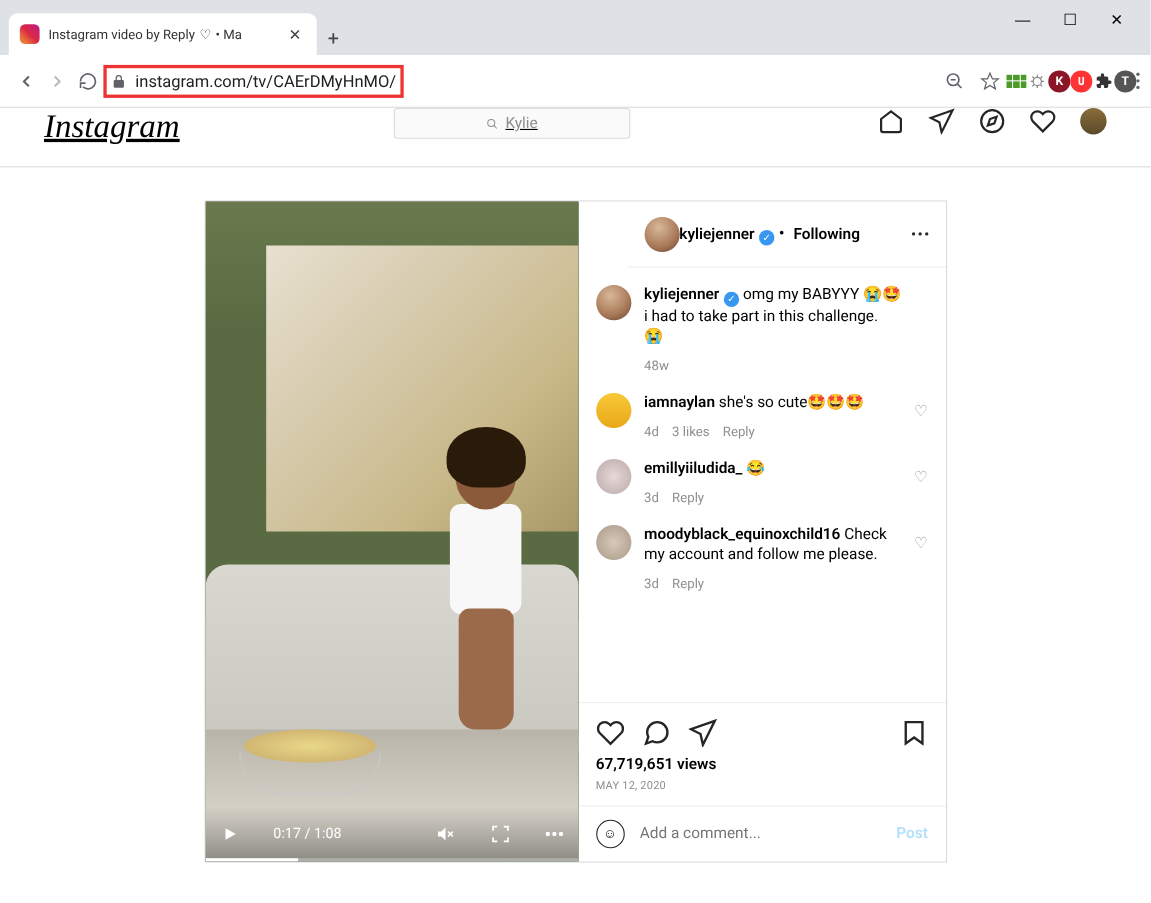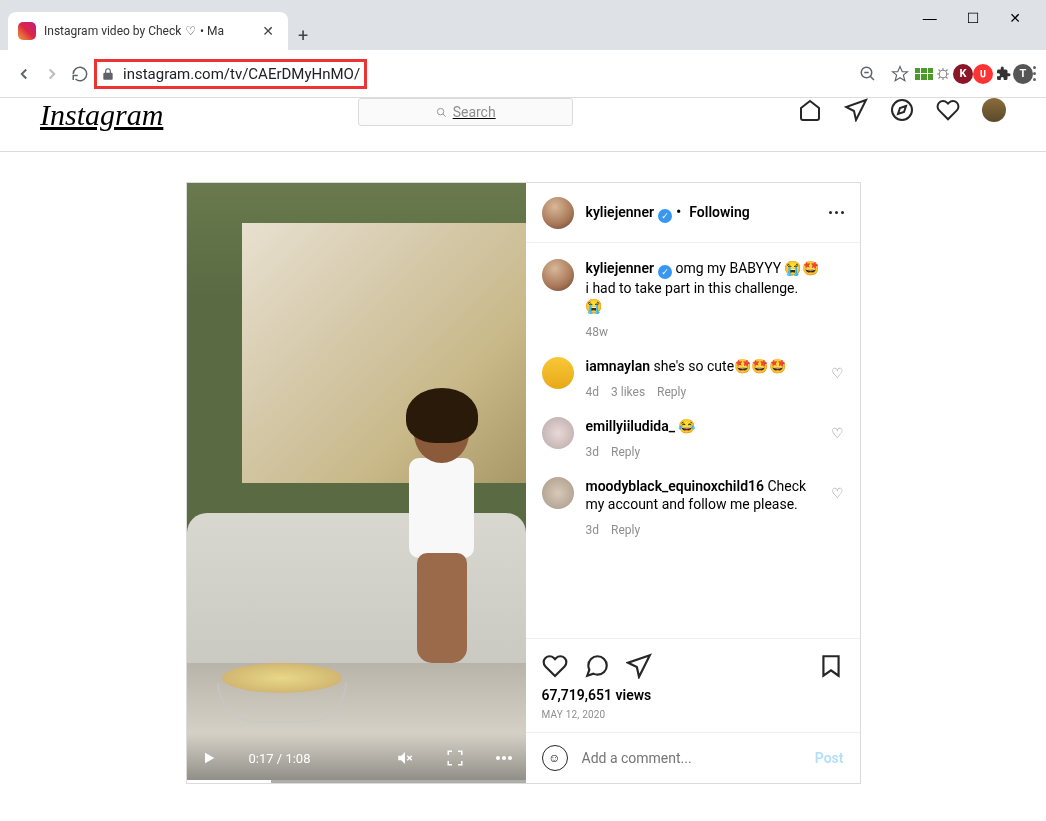--- a/index.html
+++ b/index.html
@@ -67,21 +67,21 @@
 .bowl-candy { width: 120px; height: 30px; background: radial-gradient(#e8d888, #c8a868); border-radius: 50%; margin: 0 auto;}
 .bowl-glass { width: 130px; height: 40px; border: 2px solid rgba(200,200,200,0.6); border-radius: 0 0 65px 65px; border-top: none; margin-top: -10px;}
 
 .video-controls { position: absolute; bottom: 0; left: 0; right: 0; height: 50px; display: flex; align-items: center; padding: 0 14px; gap: 32px; color: #fff; font-size: 13px; background: linear-gradient(transparent, rgba(0,0,0,0.4));}
 .video-controls .progress { position: absolute; bottom: 0; left: 0; right: 0; height: 3px; background: rgba(255,255,255,0.3);}
 .video-controls .progress-fill { height: 100%; width: 25%; background: #fff;}
 .vc-play { cursor: pointer; }
 .vc-spacer { flex: 1; }
 
 .post-side { width: 335px; display: flex; flex-direction: column;}
-.post-header { height: 60px; border-bottom: 1px solid #efefef; display: flex; align-items: center; padding: 0 16px; gap: 12px;}
+.post-header { height: 60px; border-bottom: 1px solid #efefef; display: flex; align-items: center; padding: 0 16px;  margin-left: 44px;}
 .post-avatar { width: 32px; height: 32px; border-radius: 50%; background: linear-gradient(#c8a888,#886848); }
 .post-user { font-weight: 600; font-size: 14px; }
 .verified { width: 14px; height: 14px; background: #3897f0; border-radius: 50%; display: inline-flex; align-items: center; justify-content: center; color: #fff; font-size: 9px; margin-left: 4px; vertical-align: -2px;}
 .post-follow { font-size: 14px; font-weight: 600; margin-left: 4px;}
 .post-more { margin-left: auto; cursor: pointer; display: flex; gap: 3px;}
 .post-more span { width: 3px; height: 3px; border-radius: 50%; background: #262626; display: block;}
 
 .post-comments { flex: 1; overflow-y: auto; padding: 16px;}
 .comment { display: flex; gap: 12px; margin-bottom: 16px; align-items: flex-start;}
 .comment-avatar { width: 32px; height: 32px; border-radius: 50%; background: #ccc; flex-shrink: 0;}
@@ -109,21 +109,21 @@
 .av-em { background: radial-gradient(#e8d8d8, #b8a8a8); }
 .av-moody { background: radial-gradient(#d8c8b8, #a89888); }
 </style>
 </head>
 <body>
 
 <div class="browser-top">
   <div class="tab">
     <div class="tab-favicon"></div>
     <span class="tab-title">
-      <span>Instagram video by Check</span><span class="tab-heart">♡</span><span>• Ma</span>
+      <span>Instagram video by Reply</span><span class="tab-heart">♡</span><span>• Ma</span>
     </span>
     <span class="tab-close">✕</span>
   </div>
   <div class="new-tab">+</div>
   <div class="window-controls">
     <span>—</span>
     <span>☐</span>
     <span>✕</span>
   </div>
 </div>
@@ -203,21 +203,21 @@
 </div>
 
 <div class="page">
   <div class="ig-header">
     <div class="ig-logo">Instagram</div>
     <div class="ig-search">
       <svg width="11" height="11" viewBox="0 0 24 24" fill="none" stroke="#8e8e8e" stroke-width="2">
           <circle cx="10" cy="10" r="7"></circle>
           <line x1="15" y1="15" x2="21" y2="21"></line>
         </svg>
-      <span>Search</span>
+      <span>Kylie</span>
     </div>
     <div class="ig-nav">
       <span class="ig-nav-icon">
           <svg width="24" height="24" viewBox="0 0 24 24" fill="none" stroke="#262626" stroke-width="2">
             <path d="M3 10l9-7 9 7v10a2 2 0 0 1-2 2H5a2 2 0 0 1-2-2z"></path>
           </svg>
         </span>
       <span class="ig-nav-icon">
           <svg width="24" height="24" viewBox="0 0 24 24" fill="none" stroke="#262626" stroke-width="2">
             <path d="M22 2L2 9l8 4 2 9 4-8z"></path>

